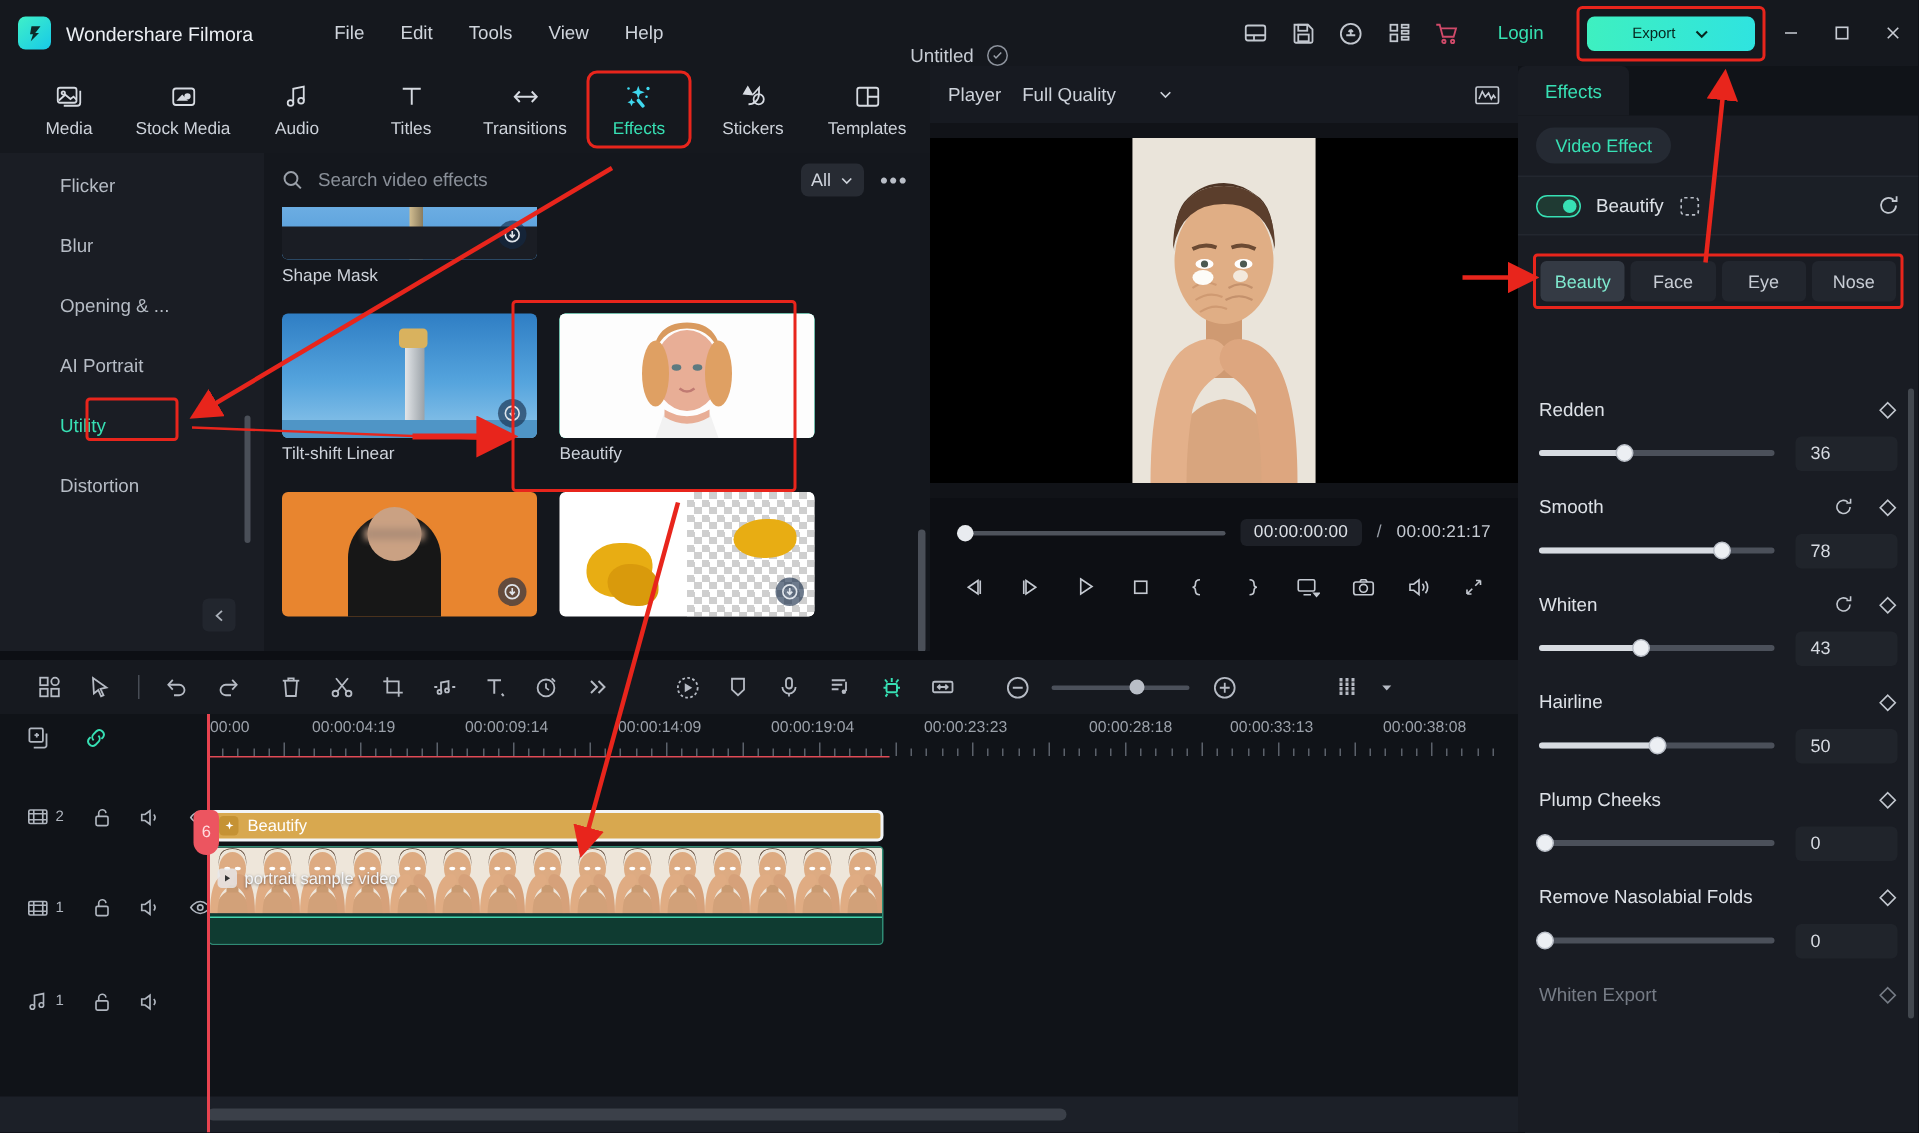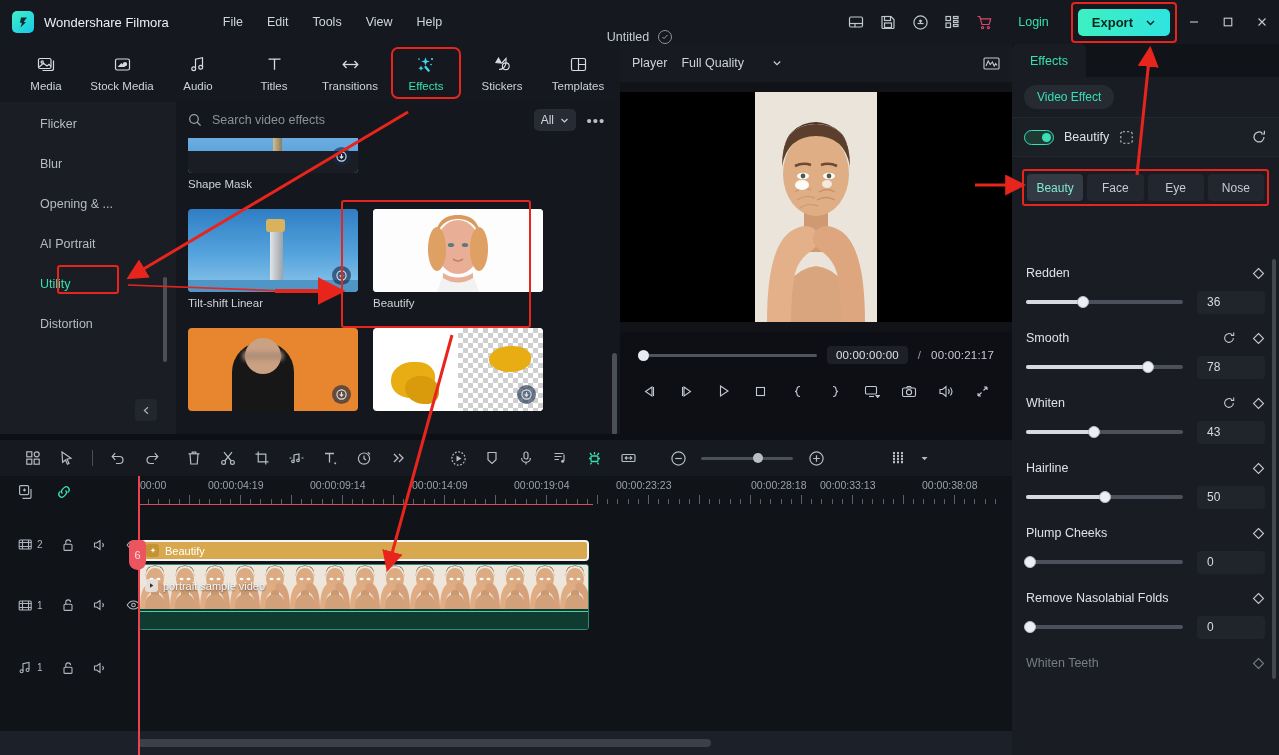--- a/index.html
+++ b/index.html
@@ -53,22 +53,22 @@
   .login-btn {
     font-size: 12.5px; color: #35e0b0; padding: 5px 12px; margin-left: 6px;
     border-radius: 5px; cursor: default; white-space: nowrap;
   }
   .export-hl {
     margin-left: 10px; padding: 5px; border: 2px solid #e8251c; border-radius: 4px;
     display: flex; align-items: center;
   }
   .export-btn {
     background: linear-gradient(95deg,#3ef0c0,#2fe3e0);
-    color: #07261f; font-size: 13px; font-weight: bold;
-    border-radius: 5px; padding: 6px 14px; display: flex; align-items: center; gap: 12px;
+    color: #07261f; font-size: 10px; font-weight: normal;
+    border-radius: 5px; padding: 6px 30px; display: flex; align-items: center; gap: 12px;
     cursor: default; white-space: nowrap;
   }
   .win-ctrl {
     width: 34px; height: 44px; display: flex; align-items: center; justify-content: center;
     color: #c8ccd4; font-size: 13px;
   }
 
   
   .topnav {
     position: absolute; left: 0; top: 44px; width: 620px; height: 58px;
@@ -964,21 +964,21 @@
           <div class="slider">
             <div class="fill" style="width:0%"></div>
               <div class="knob" style="left:0%;transform:translateX(-2px)"></div>
           </div>
           <div class="val-box">0</div>
         </div>
       </div>
 
       <div class="param dim">
         <div class="param-head">
-          <span class="param-name">Whiten Teeth</span>
+          <span class="param-name">Whiten Export</span>
           <div class="param-icons">
             <span class="p-ico" style="color:#767c86">
               <svg width="13" height="13" viewBox="0 0 13 13" fill="none" stroke="currentColor" stroke-width="1.1">
                   <path d="M6.5 1.5 11.5 6.5 6.5 11.5 1.5 6.5z"></path>
                 </svg>
             </span>
           </div>
         </div>
       </div>
 
@@ -1144,21 +1144,21 @@
         </span>
       </div>
       <div class="ruler">
         <div class="ruler-line" style="width:455px;"></div>
         <div class="ruler-lbl" style="left:2px;">00:00</div>
         <div class="ruler-lbl" style="left:70px;">00:00:04:19</div>
         <div class="ruler-lbl" style="left:172px;">00:00:09:14</div>
         <div class="ruler-lbl" style="left:274px;">00:00:14:09</div>
         <div class="ruler-lbl" style="left:376px;">00:00:19:04</div>
         <div class="ruler-lbl" style="left:478px;">00:00:23:23</div>
-        <div class="ruler-lbl" style="left:613px;">00:00:28:18</div>
+        <div class="ruler-lbl" style="left:588px;">00:00:28:18</div>
         <div class="ruler-lbl" style="left:682px;">00:00:33:13</div>
         <div class="ruler-lbl" style="left:784px;">00:00:38:08</div>
         <div id="ticks">
             <div class="tick major" style="left: 0px;"></div>
             <div class="tick minor" style="left: 10.2px;"></div>
             <div class="tick minor" style="left: 20.4px;"></div>
             <div class="tick minor" style="left: 30.6px;"></div>
             <div class="tick minor" style="left: 40.8px;"></div>
             <div class="tick major" style="left: 51px;"></div>
             <div class="tick minor" style="left: 61.2px;"></div>

